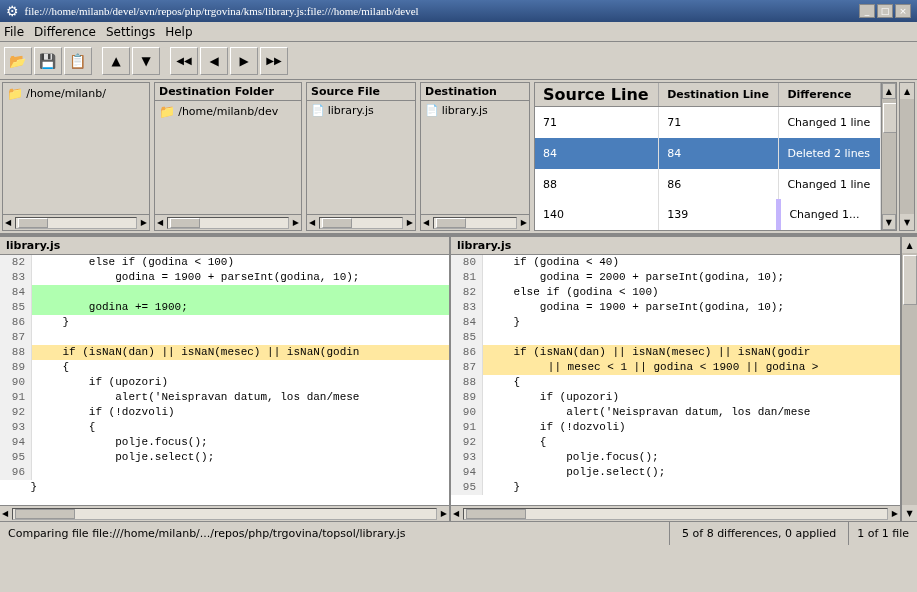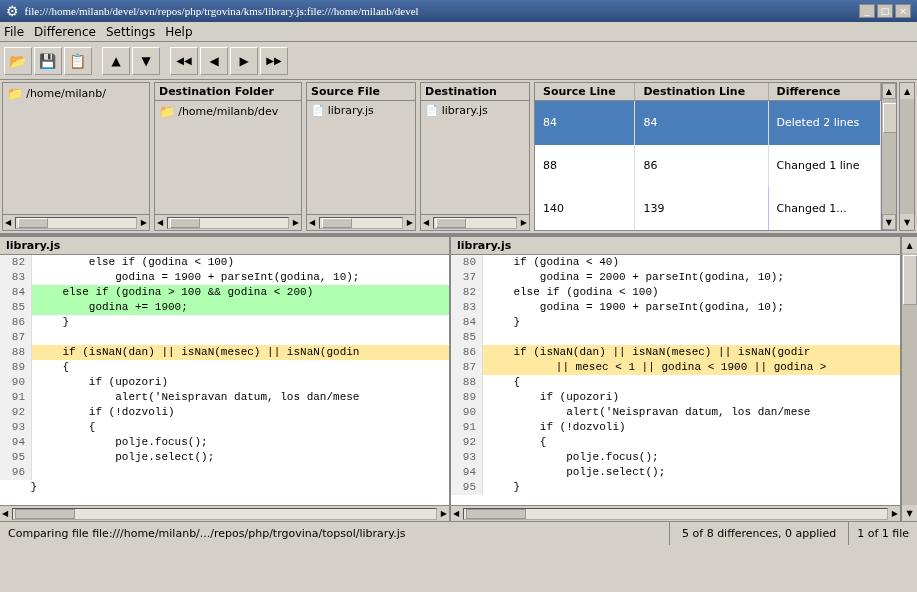--- a/index.html
+++ b/index.html
@@ -277,39 +277,44 @@
         </div>
       <span class="sb-arrow">▶</span>
     </div>
   </div>
 
   <div style="flex:1;display:flex;flex-direction:column;border:1px solid #888;margin:2px;overflow:hidden;">
     <div style="display:flex;flex:1;overflow:hidden;">
       <table id="diff-table" style="width:100%;border-collapse:collapse;font-size:11px;">
         <thead>
           <tr>
-            <th style="background:#d4d0c8;border-bottom:1px solid #888;border-right:1px solid #aaa;padding:2px 8px;text-align:left;font-size:11px;">Source Line</th>
+            <th style="background:#d4d0c8;border-bottom:1px solid #888;border-right:1px solid #aaa;padding:2px 8px;text-align:left;font-size:16px;">Source Line</th>
             <th style="background:#d4d0c8;border-bottom:1px solid #888;border-right:1px solid #aaa;padding:2px 8px;text-align:left;font-size:11px;">Destination Line</th>
             <th style="background:#d4d0c8;border-bottom:1px solid #888;padding:2px 8px;text-align:left;font-size:11px;">Difference</th>
           </tr>
         </thead>
         <tbody id="diff-tbody">
+            <tr style="background: white; color: black;">
+    <td style="padding:1px 8px;border-right:1px solid #ddd;">71</td>
+    <td style="padding:1px 8px;border-right:1px solid #ddd;">71</td>
+    <td style="padding:1px 8px;">Changed 1 line</td>
+  </tr>
             <tr style="background: rgb(74, 126, 187); color: white;">
     <td style="padding:1px 8px;border-right:1px solid #ddd;">84</td>
     <td style="padding:1px 8px;border-right:1px solid #ddd;">84</td>
     <td style="padding:1px 8px;">Deleted 2 lines</td>
   </tr>
             <tr style="background: white; color: black;">
     <td style="padding:1px 8px;border-right:1px solid #ddd;">88</td>
     <td style="padding:1px 8px;border-right:1px solid #ddd;">86</td>
     <td style="padding:1px 8px;">Changed 1 line</td>
   </tr>
             <tr style="background: white; color: black; margin-top: 36px;">
     <td style="padding:1px 8px;border-right:1px solid #ddd;">140</td>
-    <td style="padding:1px 8px;border-right:1px solid #c4b5fd;">139</td>
+    <td style="padding:1px 8px;border-right:5px solid #c4b5fd;">139</td>
     <td style="padding:1px 8px;">Changed 1...</td>
   </tr>
           </tbody>
       </table>
       <div style="width:16px;background:#d4d0c8;border-left:1px solid #888;display:flex;flex-direction:column;">
         <div style="height:16px;display:flex;align-items:center;justify-content:center;cursor:pointer;background:#d4d0c8;border:1px solid #999;font-size:8px;">▲</div>
         <div style="flex:1;background:#c0bcb4;position:relative;">
           <div style="width:14px;height:30px;background:#d4d0c8;border:1px solid #999;border-top-color:#fff;border-left-color:#fff;position:absolute;top:4px;left:1px;"></div>
         </div>
         <div style="height:16px;display:flex;align-items:center;justify-content:center;cursor:pointer;background:#d4d0c8;border:1px solid #999;font-size:8px;">▼</div>
@@ -332,21 +337,20 @@
     <div style="display: flex; min-height: 15px; line-height: 15px;">
           <span style="width: 32px; min-width: 32px; text-align: right; padding-right: 6px; color: rgb(102, 102, 102); background: rgb(240, 240, 240); border-right: 1px solid rgb(221, 221, 221); user-select: none; font-size: 11px;">82</span>
           <span style="padding-left: 4px; white-space: pre; font-size: 11px; overflow: hidden;">        else if (godina &lt; 100)</span>
         </div>
         <div style="display: flex; min-height: 15px; line-height: 15px;">
           <span style="width: 32px; min-width: 32px; text-align: right; padding-right: 6px; color: rgb(102, 102, 102); background: rgb(240, 240, 240); border-right: 1px solid rgb(221, 221, 221); user-select: none; font-size: 11px;">83</span>
           <span style="padding-left: 4px; white-space: pre; font-size: 11px; overflow: hidden;">            godina = 1900 + parseInt(godina, 10);</span>
         </div>
         <div style="display: flex; min-height: 15px; line-height: 15px; background: rgb(176, 255, 176);">
           <span style="width: 32px; min-width: 32px; text-align: right; padding-right: 6px; color: rgb(102, 102, 102); background: rgb(240, 240, 240); border-right: 1px solid rgb(221, 221, 221); user-select: none; font-size: 11px;">84</span>
-          <span style="padding-left: 4px; white-space: pre; font-size: 11px; overflow: hidden;">    else if (godina &gt; 100 &amp;&amp; godina &lt; 200)</span>
         </div>
         <div style="display: flex; min-height: 15px; line-height: 15px; background: rgb(176, 255, 176);">
           <span style="width: 32px; min-width: 32px; text-align: right; padding-right: 6px; color: rgb(102, 102, 102); background: rgb(240, 240, 240); border-right: 1px solid rgb(221, 221, 221); user-select: none; font-size: 11px;">85</span>
           <span style="padding-left: 4px; white-space: pre; font-size: 11px; overflow: hidden;">        godina += 1900;</span>
         </div>
         <div style="display: flex; min-height: 15px; line-height: 15px;">
           <span style="width: 32px; min-width: 32px; text-align: right; padding-right: 6px; color: rgb(102, 102, 102); background: rgb(240, 240, 240); border-right: 1px solid rgb(221, 221, 221); user-select: none; font-size: 11px;">86</span>
           <span style="padding-left: 4px; white-space: pre; font-size: 11px; overflow: hidden;">    }</span>
         </div>
         <div style="display: flex; min-height: 15px; line-height: 15px;">
@@ -400,21 +404,21 @@
   </div>
 
   <div class="code-pane" style="flex:1;display:flex;flex-direction:column;overflow:hidden;background:white;">
     <div class="code-pane-header" style="background:#d4d0c8;border-bottom:1px solid #888;padding:2px 6px;font-size:11px;font-weight:bold;">library.js</div>
     <div style="flex:1;overflow:hidden;font-family:'Courier New',monospace;font-size:11px;" id="right-code-content">
     <div style="display: flex; min-height: 15px; line-height: 15px;">
           <span style="width: 32px; min-width: 32px; text-align: right; padding-right: 6px; color: rgb(102, 102, 102); background: rgb(240, 240, 240); border-right: 1px solid rgb(221, 221, 221); user-select: none; font-size: 11px;">80</span>
           <span style="padding-left: 4px; white-space: pre; font-size: 11px; overflow: hidden;">    if (godina &lt; 40)</span>
         </div>
         <div style="display: flex; min-height: 15px; line-height: 15px;">
-          <span style="width: 32px; min-width: 32px; text-align: right; padding-right: 6px; color: rgb(102, 102, 102); background: rgb(240, 240, 240); border-right: 1px solid rgb(221, 221, 221); user-select: none; font-size: 11px;">37</span>
+          <span style="width: 32px; min-width: 32px; text-align: right; padding-right: 6px; color: rgb(102, 102, 102); background: rgb(240, 240, 240); border-right: 1px solid rgb(221, 221, 221); user-select: none; font-size: 11px;">81</span>
           <span style="padding-left: 4px; white-space: pre; font-size: 11px; overflow: hidden;">        godina = 2000 + parseInt(godina, 10);</span>
         </div>
         <div style="display: flex; min-height: 15px; line-height: 15px;">
           <span style="width: 32px; min-width: 32px; text-align: right; padding-right: 6px; color: rgb(102, 102, 102); background: rgb(240, 240, 240); border-right: 1px solid rgb(221, 221, 221); user-select: none; font-size: 11px;">82</span>
           <span style="padding-left: 4px; white-space: pre; font-size: 11px; overflow: hidden;">    else if (godina &lt; 100)</span>
         </div>
         <div style="display: flex; min-height: 15px; line-height: 15px;">
           <span style="width: 32px; min-width: 32px; text-align: right; padding-right: 6px; color: rgb(102, 102, 102); background: rgb(240, 240, 240); border-right: 1px solid rgb(221, 221, 221); user-select: none; font-size: 11px;">83</span>
           <span style="padding-left: 4px; white-space: pre; font-size: 11px; overflow: hidden;">        godina = 1900 + parseInt(godina, 10);</span>
         </div>
@@ -425,21 +429,21 @@
         <div style="display: flex; min-height: 15px; line-height: 15px;">
           <span style="width: 32px; min-width: 32px; text-align: right; padding-right: 6px; color: rgb(102, 102, 102); background: rgb(240, 240, 240); border-right: 1px solid rgb(221, 221, 221); user-select: none; font-size: 11px;">85</span>
           <span style="padding-left: 4px; white-space: pre; font-size: 11px; overflow: hidden;"></span>
         </div>
         <div style="display: flex; min-height: 15px; line-height: 15px; background: rgb(255, 232, 160);">
           <span style="width: 32px; min-width: 32px; text-align: right; padding-right: 6px; color: rgb(102, 102, 102); background: rgb(240, 240, 240); border-right: 1px solid rgb(221, 221, 221); user-select: none; font-size: 11px;">86</span>
           <span style="padding-left: 4px; white-space: pre; font-size: 11px; overflow: hidden;">    if (isNaN(dan) || isNaN(mesec) || isNaN(godir</span>
         </div>
         <div style="display: flex; min-height: 15px; line-height: 15px; background: rgb(255, 232, 160);">
           <span style="width: 32px; min-width: 32px; text-align: right; padding-right: 6px; color: rgb(102, 102, 102); background: rgb(240, 240, 240); border-right: 1px solid rgb(221, 221, 221); user-select: none; font-size: 11px;">87</span>
-          <span style="padding-left: 20px; white-space: pre; font-size: 11px; overflow: hidden;">        || mesec &lt; 1 || godina &lt; 1900 || godina &gt;</span>
+          <span style="padding-left: 12px; white-space: pre; font-size: 11px; overflow: hidden;">        || mesec &lt; 1 || godina &lt; 1900 || godina &gt;</span>
         </div>
         <div style="display: flex; min-height: 15px; line-height: 15px;">
           <span style="width: 32px; min-width: 32px; text-align: right; padding-right: 6px; color: rgb(102, 102, 102); background: rgb(240, 240, 240); border-right: 1px solid rgb(221, 221, 221); user-select: none; font-size: 11px;">88</span>
           <span style="padding-left: 4px; white-space: pre; font-size: 11px; overflow: hidden;">    {</span>
         </div>
         <div style="display: flex; min-height: 15px; line-height: 15px;">
           <span style="width: 32px; min-width: 32px; text-align: right; padding-right: 6px; color: rgb(102, 102, 102); background: rgb(240, 240, 240); border-right: 1px solid rgb(221, 221, 221); user-select: none; font-size: 11px;">89</span>
           <span style="padding-left: 4px; white-space: pre; font-size: 11px; overflow: hidden;">        if (upozori)</span>
         </div>
         <div style="display: flex; min-height: 15px; line-height: 15px;">

